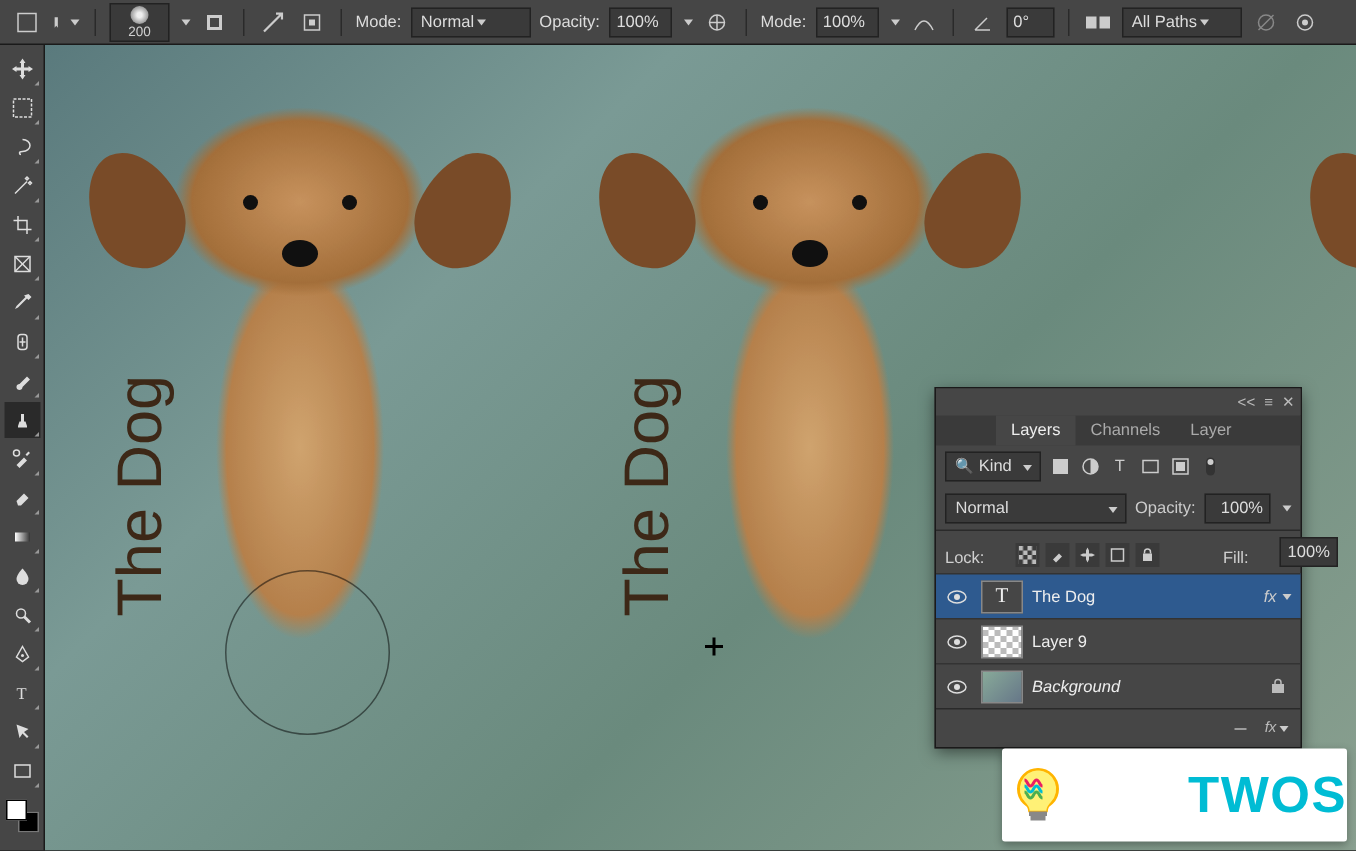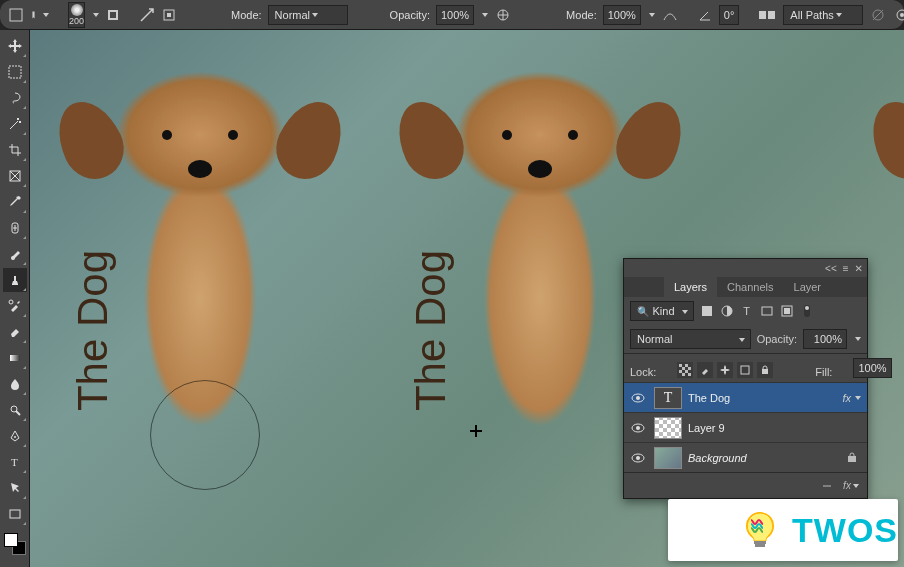--- a/index.html
+++ b/index.html
@@ -15,23 +15,22 @@
 
 
 .options-bar {
   height: 30px;
   background: #464646;
   display: flex;
   align-items: center;
   gap: 6px;
   padding: 0 8px;
   border-bottom: 1px solid #1a1a1a;
-  border-radius: 12px;
-}
-.opt-item { display: flex; align-items: center; gap: 3px; color: #ddd; margin-left: 36px; }
+}
+.opt-item { display: flex; align-items: center; gap: 3px; color: #ddd; }
 .brush-preview {
   width: 40px; height: 26px; background:#3a3a3a; border:1px solid #222;
   display:flex; flex-direction:column; align-items:center; justify-content:center; font-size:9px;
 }
 .brush-dot { width:12px; height:12px; border-radius:50%; background:radial-gradient(circle,#eee 20%,#666 100%); }
 .caret { width:0;height:0;border-left:3px solid transparent;border-right:3px solid transparent;border-top:4px solid #ccc; margin-left:2px;}
 .opt-sep { width:1px; height:18px; background:#2a2a2a; margin:0 3px;}
 .opt-select {
   background:#3a3a3a; border:1px solid #222; color:#ddd; font-size:11px;
   padding:2px 18px 2px 6px; position:relative; min-width:80px; height:20px;
@@ -149,21 +148,21 @@
 .layer-name.italic{font-style:italic;}
 .fx{color:#ccc;margin-right:6px;display:flex;align-items:center;gap:2px;}
 .lock-ind{width:14px;color:#bbb;margin-right:6px;}
 .panel-foot{height:26px;border-top:1px solid #2a2a2a;display:flex;align-items:center;
   justify-content:flex-end;gap:8px;padding:0 8px;}
 .pf-icn{width:16px;height:16px;display:flex;align-items:center;justify-content:center;color:#bbb;}
 
 
 .watermark{
   position:absolute; right:6px; bottom:6px; height:62px; width:230px;
-  background:#fff; display:flex; align-items:center; justify-content:flex-end;
+  background:#fff; display:flex; align-items:center; justify-content:space-between;
   gap:8px; border-radius:2px; box-shadow:0 2px 6px rgba(0,0,0,.3);
 }
 .wm-bulb{width:48px;height:48px;position:relative;}
 .wm-bulb svg{width:48px;height:48px;}
 .wm-text{font-size:34px;font-weight:800;color:#00bcd4;letter-spacing:1px;}
 svg { display:block; }
 </style>
 </head>
 <body>
 

